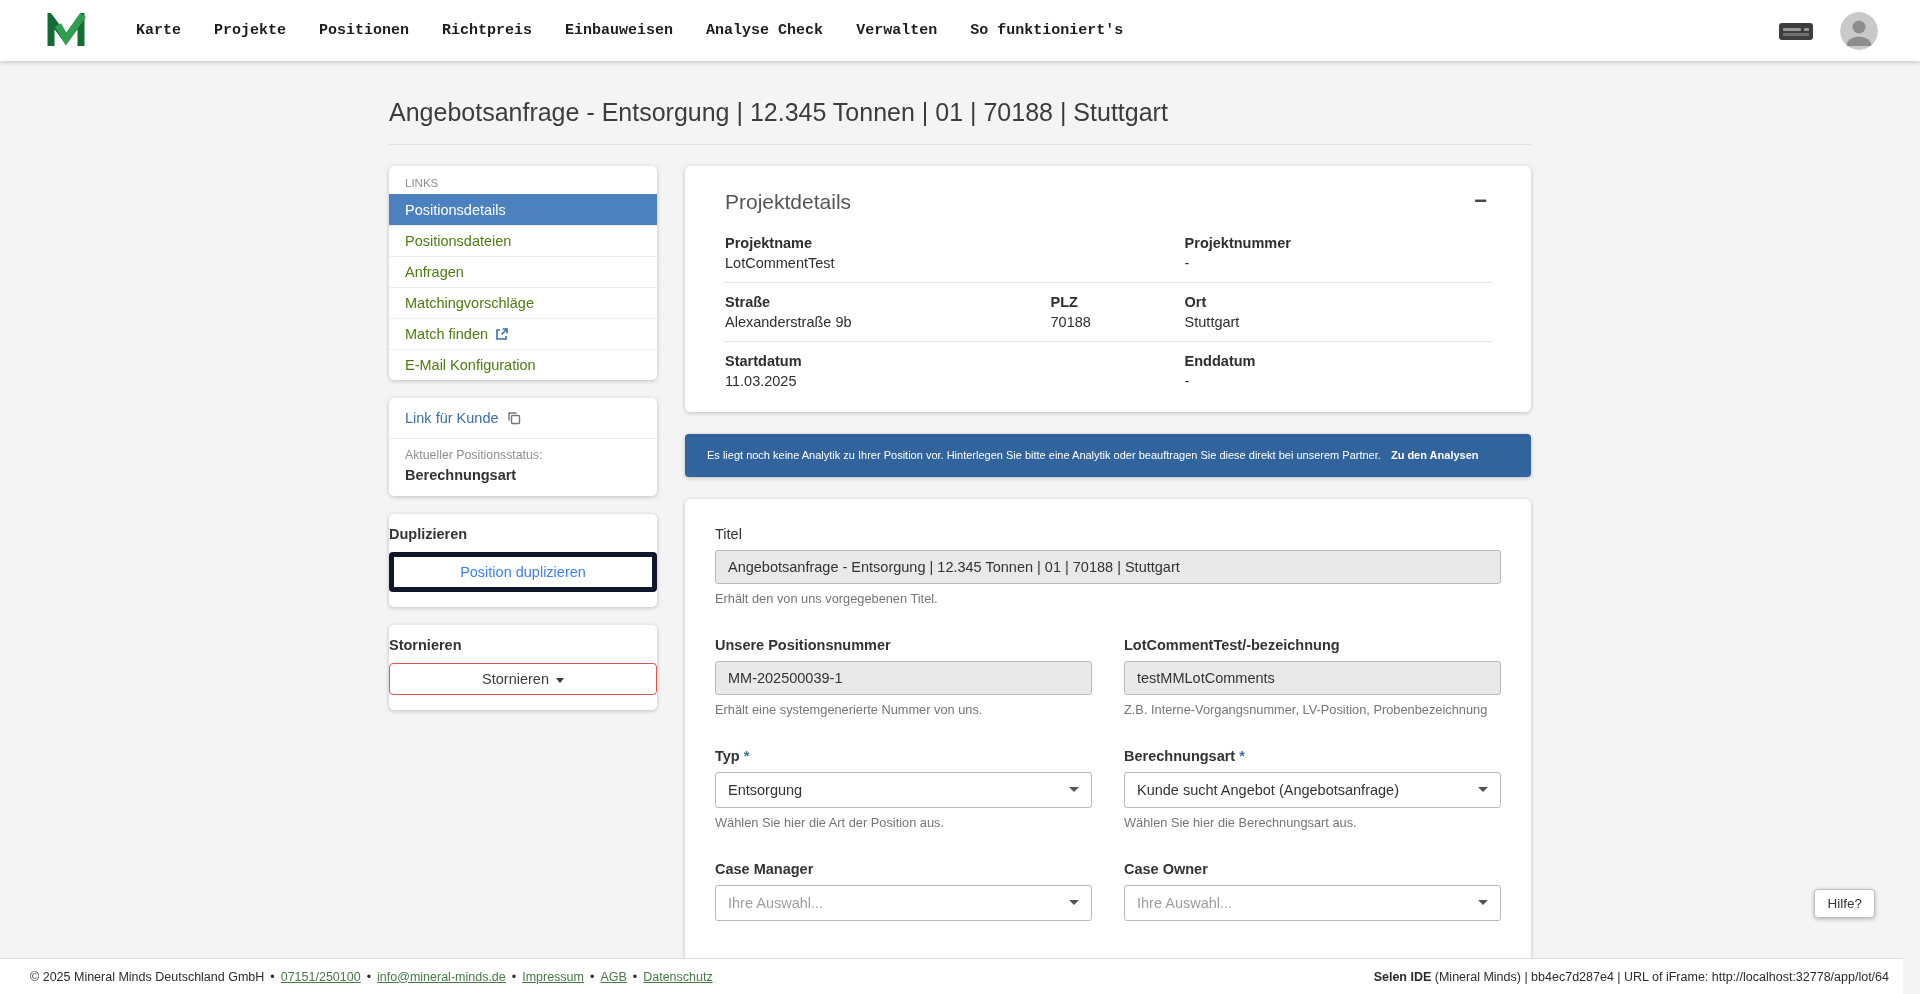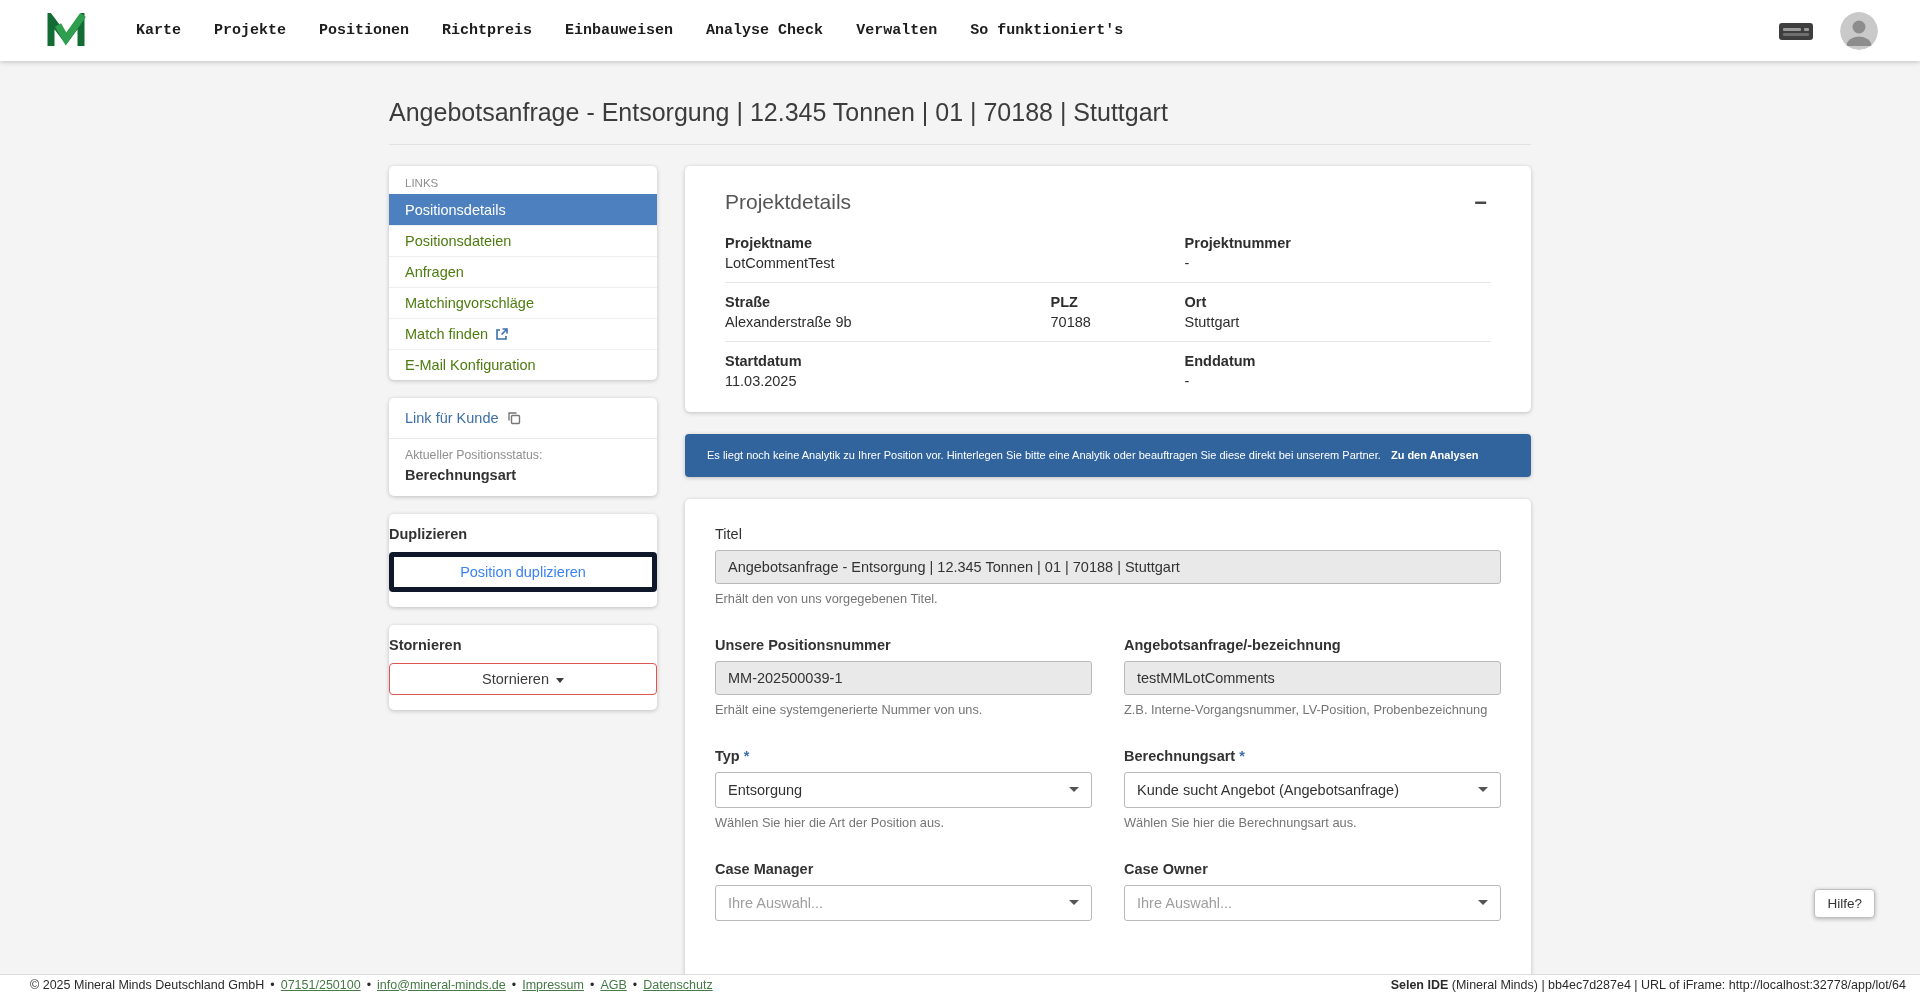--- a/index.html
+++ b/index.html
@@ -51,21 +51,21 @@
   .btn-red { border: 1px solid #dd5454; color: #3c3c3c; display: flex; align-items: center; justify-content: center; gap: 7px; }
   .caret-sm { width: 0; height: 0; border-left: 4.5px solid transparent; border-right: 4.5px solid transparent; border-top: 5px solid #3c3c3c; margin-top: 2px; }
   .overview-btn {
     display: block; width: 100%; margin-top: 18px; background: #fff;
     border: 2px solid #4c80bf; color: #3d6fa8; font-size: 14.5px; padding: 8px 0;
     border-radius: 4px; cursor: pointer; box-shadow: 0 1px 4px rgba(0,0,0,.22); font-family: inherit;
   }
   
   .main { flex: 1; min-width: 0; }
   .pd-card { padding: 24px 40px 12px; }
-  .pd-head { display: flex; align-items: flex-end; justify-content: space-between; margin-bottom: 10px; gap: 44px; }
+  .pd-head { display: flex; align-items: flex-start; justify-content: space-between; margin-bottom: 10px; gap: 44px; }
   .pd-title { font-size: 21px; font-weight: 400; color: #555; margin: 0; }
   .collapse-btn { background: none; border: none; font-size: 22px; font-weight: 700; color: #444; cursor: pointer; padding: 0 4px; line-height: 1; font-family: inherit; }
   .pd-row { display: grid; grid-template-columns: 42.5% 17.5% 1fr; padding: 11px 0; border-bottom: 1px solid #e5e5e5; }
   .pd-row.last { border-bottom: none; }
   .span2 { grid-column: 1 / span 2; }
   .pd-label { font-size: 14.5px; font-weight: 700; color: #2e2e2e; }
   .pd-value { font-size: 14.5px; color: #2e2e2e; margin-top: 4px; }
   .banner {
     margin-top: 22px; background: #31639c; color: #fff; border-radius: 4px;
     padding: 13px 22px; font-size: 11px; line-height: 1.5; box-shadow: 0 1px 4px rgba(0,0,0,.22);
@@ -91,21 +91,21 @@
   .select-value.placeholder { color: #9e9e9e; }
   .caret { width: 0; height: 0; border-left: 5px solid transparent; border-right: 5px solid transparent; border-top: 5.5px solid #555; }
   
   .help-btn {
     position: fixed; right: 45px; bottom: 76px; z-index: 150;
     background: #fff; border: 1px solid #c0c0c0; border-radius: 4px;
     padding: 6px 12px; font-size: 13.5px; color: #333; cursor: pointer;
     box-shadow: 0 1px 4px rgba(0,0,0,.28); font-family: inherit;
   }
   .footer {
-    position: fixed; bottom: 0; left: 0; right: 0; height: 20px; z-index: 140;
+    position: fixed; bottom: 0; left: 0; right: 17px; height: 36px; z-index: 140;
     background: #fff; border-top: 1px solid #ddd;
     display: flex; align-items: center; justify-content: space-between;
     padding: 0 14px 0 30px; font-size: 12.5px; color: #2b2b2b;
   }
   .footer-left { display: flex; align-items: center; gap: 6px; }
   .flink { color: #477a47; text-decoration: underline; cursor: pointer; }
   .footer-right b { font-weight: 700; }
 </style>
 </head>
 <body>
@@ -265,21 +265,21 @@
           <div class="helper">Erhält den von uns vorgegebenen Titel.</div>
         </div>
 
         <div class="form-row">
           <div>
             <label class="form-label">Unsere Positionsnummer</label>
             <input class="text-input" readonly="" value="MM-202500039-1" style="">
             <div class="helper">Erhält eine systemgenerierte Nummer von uns.</div>
           </div>
           <div>
-            <label class="form-label">Angebotsanfrage/-bezeichnung</label>
+            <label class="form-label">LotCommentTest/-bezeichnung</label>
             <input class="text-input" readonly="" value="testMMLotComments" style="">
             <div class="helper">Z.B. Interne-Vorgangsnummer, LV-Position, Probenbezeichnung</div>
           </div>
         </div>
 
         <div class="form-row">
           <div>
             <label class="form-label">
               <span>Typ</span>
               <span class="req">*</span>

